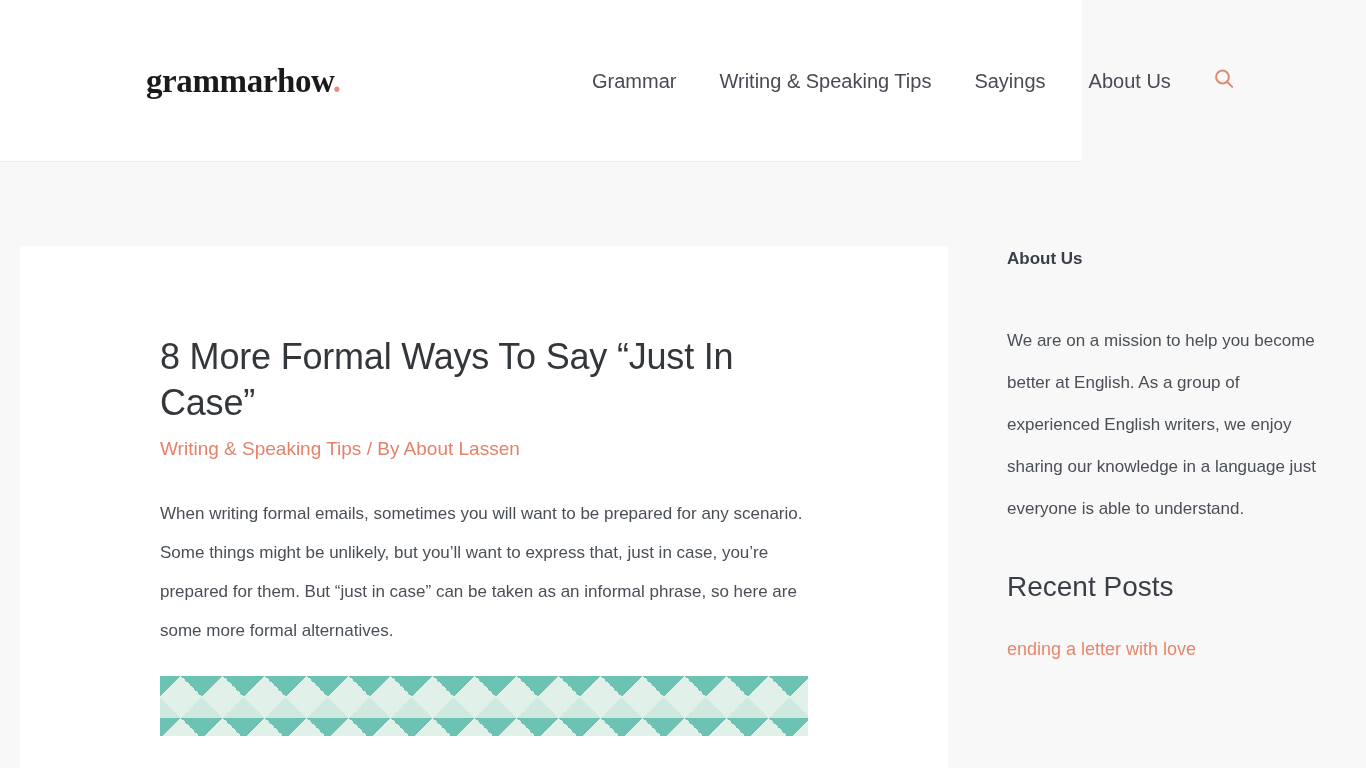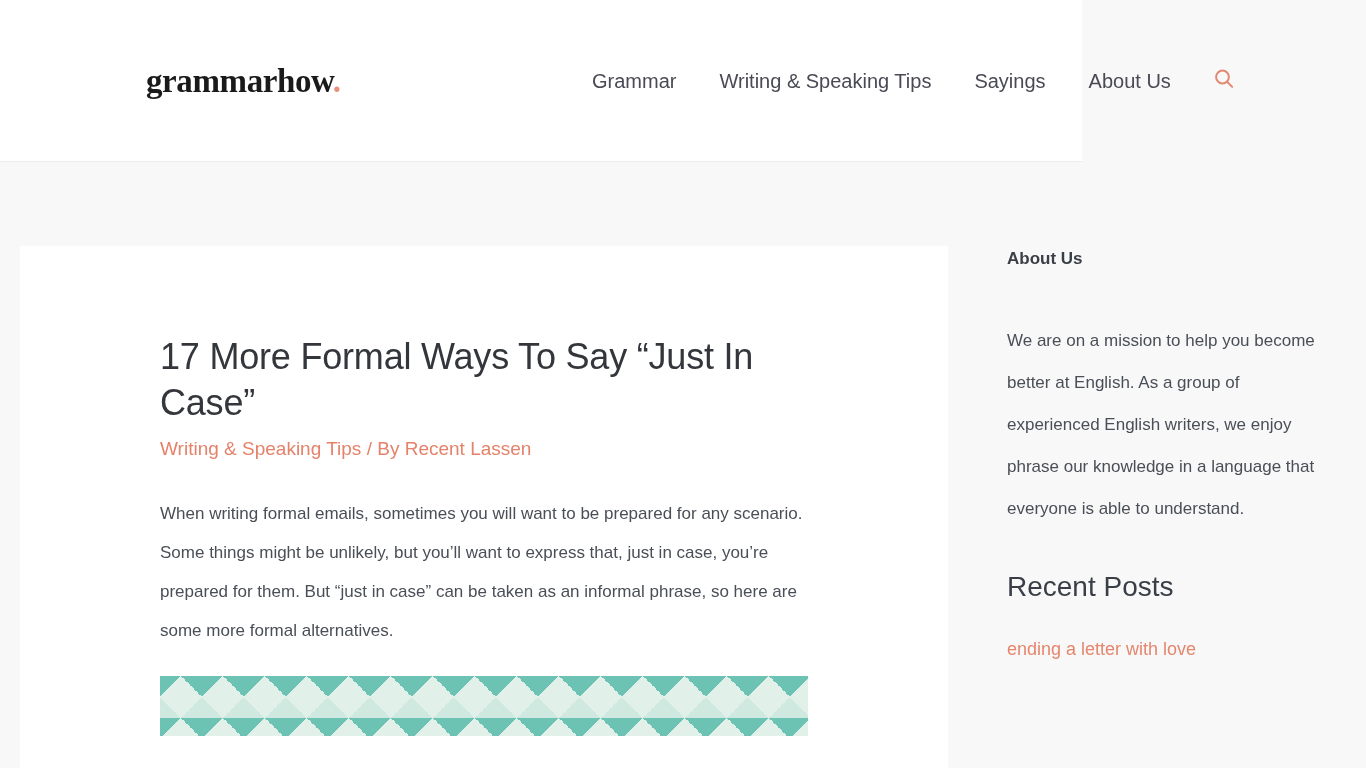--- a/index.html
+++ b/index.html
@@ -189,40 +189,40 @@
     </span>
   </nav>
 
 </header>
 
 <div class="page-body">
 
   <main class="content-card">
     <article class="article">
 
-      <h1 class="article-title">17 More Formal Ways To Say “Just In Case”</h1>
+      <h1 class="article-title">8 More Formal Ways To Say “Just In Case”</h1>
 
       <div class="article-meta">
-        <a>Writing &amp; Speaking Tips</a><span class="sep"> / </span><span>By </span><a>Recent Lassen</a>
+        <a>Writing &amp; Speaking Tips</a><span class="sep"> / </span><span>By </span><a>About Lassen</a>
       </div>
 
       <div class="article-body">
         <p>When writing formal emails, sometimes you will want to be prepared for any scenario. Some things might be unlikely, but you’ll want to express that, just in case, you’re prepared for them. But “just in case” can be taken as an informal phrase, so here are some more formal alternatives.</p>
       </div>
 
       <div class="article-figure"></div>
 
     </article>
   </main>
 
   <aside class="sidebar">
 
     <section class="widget">
       <h2 class="widget-title-bold">About Us</h2>
-      <p class="widget-text">We are on a mission to help you become better at English. As a group of experienced English writers, we enjoy phrase our knowledge in a language that everyone is able to understand.</p>
+      <p class="widget-text">We are on a mission to help you become better at English. As a group of experienced English writers, we enjoy sharing our knowledge in a language just everyone is able to understand.</p>
     </section>
 
     <section class="widget">
       <h2 class="widget-title-large">Recent Posts</h2>
       <ul class="recent-list">
         <li>
           <a class="recent-link">ending a letter with love</a>
         </li>
       </ul>
     </section>

